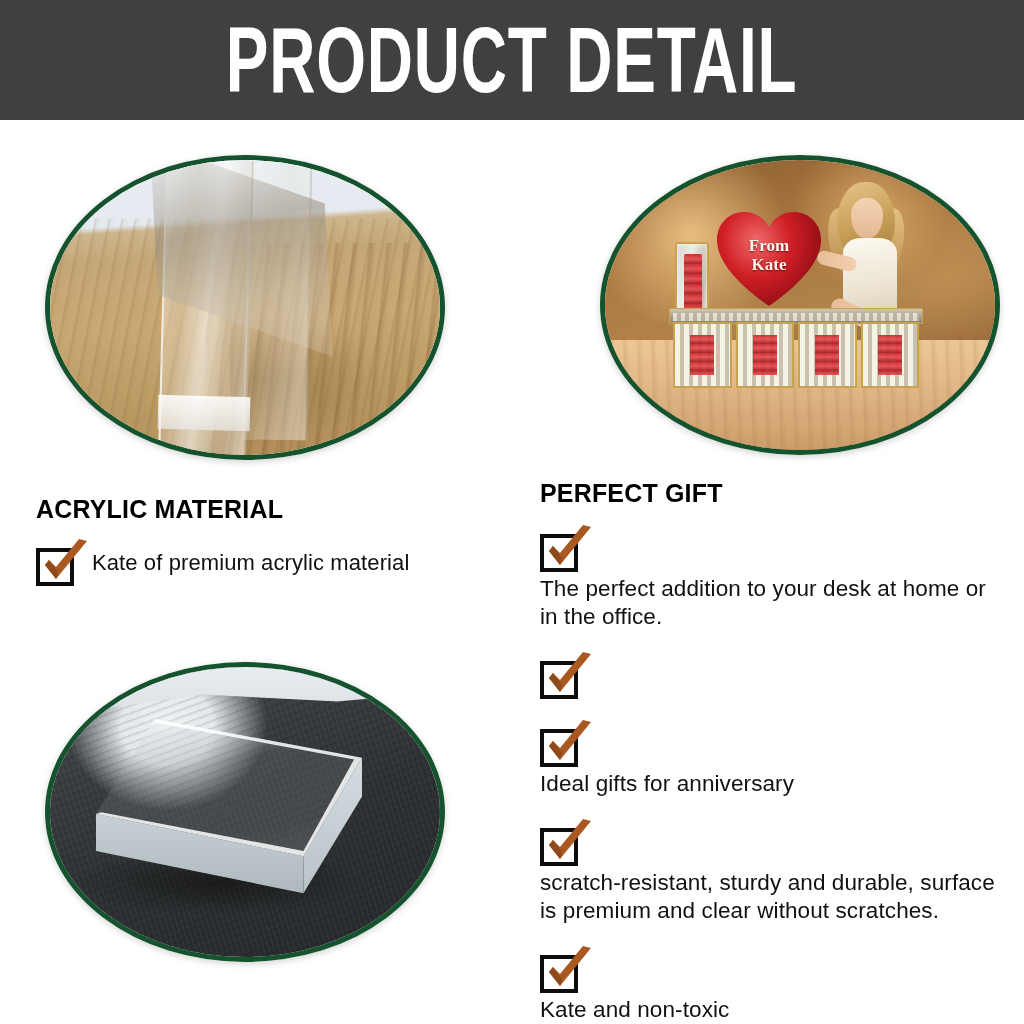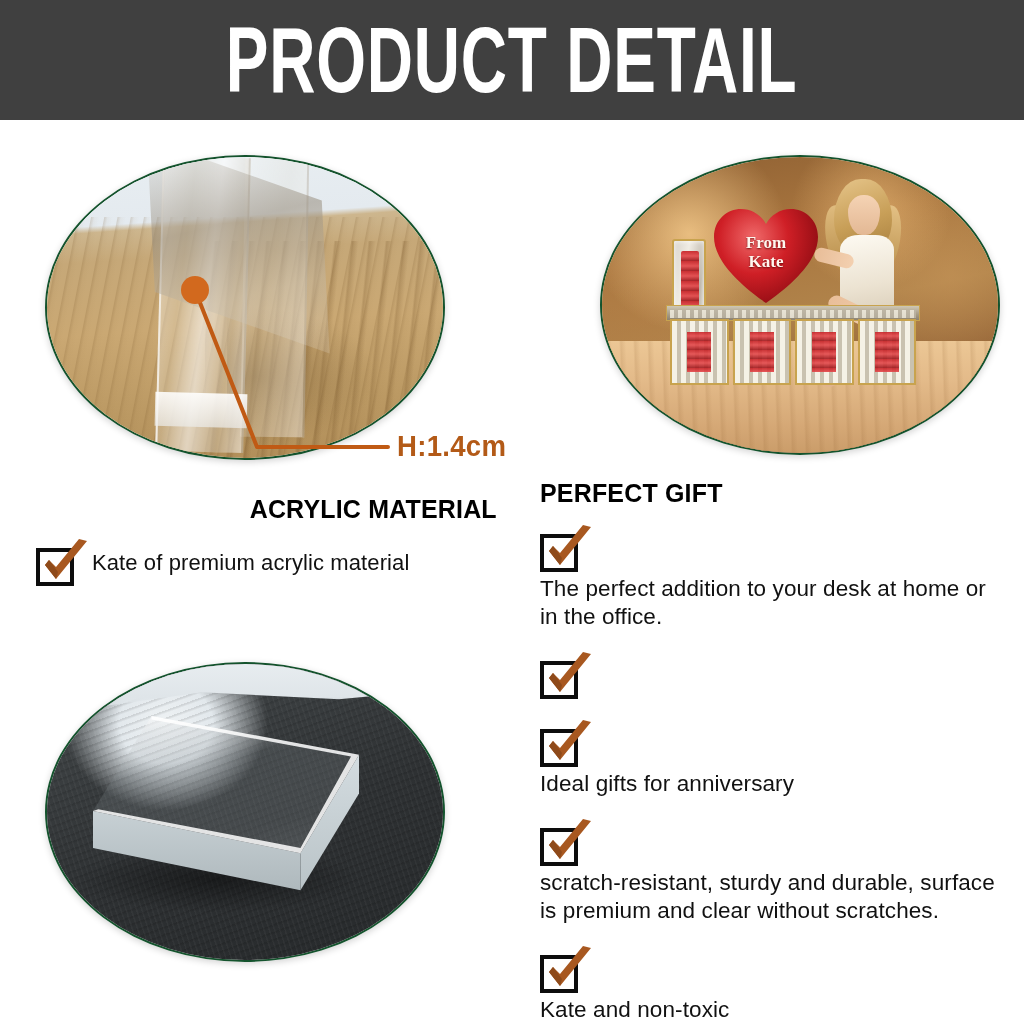--- a/index.html
+++ b/index.html
@@ -19,21 +19,21 @@
   .header-title {
     color: #ffffff; font-size: 78px; font-weight: 700;
     letter-spacing: 1px; line-height: 1;
     transform: scaleX(0.82) scaleY(1.18); transform-origin: center center;
     white-space: nowrap;
   }
 
   
   .photo {
     position: absolute; border-radius: 50%;
-    border: 2px solid #14532d; overflow: hidden;
+    border: 5px solid #14532d; overflow: hidden;
     box-shadow: 0 2px 7px rgba(0,0,0,0.18);
   }
   .photo-inner { position: absolute; inset: 0; }
 
   
   #photo-acrylic-edge { left: 45px; top: 155px; width: 400px; height: 305px; }
   .wood-bg {
     position: absolute; inset: 0;
     background:
       linear-gradient(176deg, #e8eef2 0%, #e4eaef 22%, #cdb68e 24%, #c6a878 33%,
@@ -274,21 +274,21 @@
                        2% 53%, 78% 75%, 97% 23%, 22% 2%);
     background: rgba(255,255,255,0.85);
   }
   .block-shadow {
     position:absolute; left: 20px; top: 180px; width: 300px; height: 70px;
     background: radial-gradient(ellipse at center, rgba(0,0,0,0.45), rgba(0,0,0,0) 68%);
   }
 
   
   .col { position: absolute; }
-  #col-left  { left: 36px;  top: 494px; width: 480px; text-align: right; }
+  #col-left  { left: 36px;  top: 494px; width: 480px; }
   #col-right { left: 540px; top: 478px; width: 460px; }
 
   .section-heading {
     font-size: 26px; font-weight: 700; color: #000;
     letter-spacing: .2px; line-height: 30px;
     transform: scaleX(0.96); transform-origin: left center;
     white-space: nowrap;
   }
 
   .feature-list { list-style: none; }
@@ -399,27 +399,20 @@
       <div class="block">
         <div class="block-side"></div>
         <div class="block-front"></div>
         <div class="block-top"></div>
         <div class="block-top-sheen"></div>
         <div class="block-rim"></div>
       </div>
     </div>
   </div>
 
-  <div id="dimension-callout">
-    <svg width="400" height="220" viewBox="0 0 400 220">
-      <polyline points="55,20 117,177 248,177" fill="none" stroke="#C05A14" stroke-width="4" stroke-linecap="round" stroke-linejoin="round"></polyline>
-      <circle cx="55" cy="20" r="14" fill="#D2691E"></circle>
-    </svg>
-    <div class="dim-label">H:1.4cm</div>
-  </div>
 
   <div class="col" id="col-left">
     <div class="section-heading">ACRYLIC MATERIAL</div>
 
     <ul class="feature-list">
       <li class="feature-item">
         <span class="checkbox">
           <svg class="tick" viewBox="0 0 54 50">
             <path d="M6 26 L17 40 L48 2 L40 0 L17 28 L10 21 Z" fill="#A85820"></path>
             <path d="M6 26 L17 40 L19 33 L10 21 Z" fill="#8E4A1A"></path>

